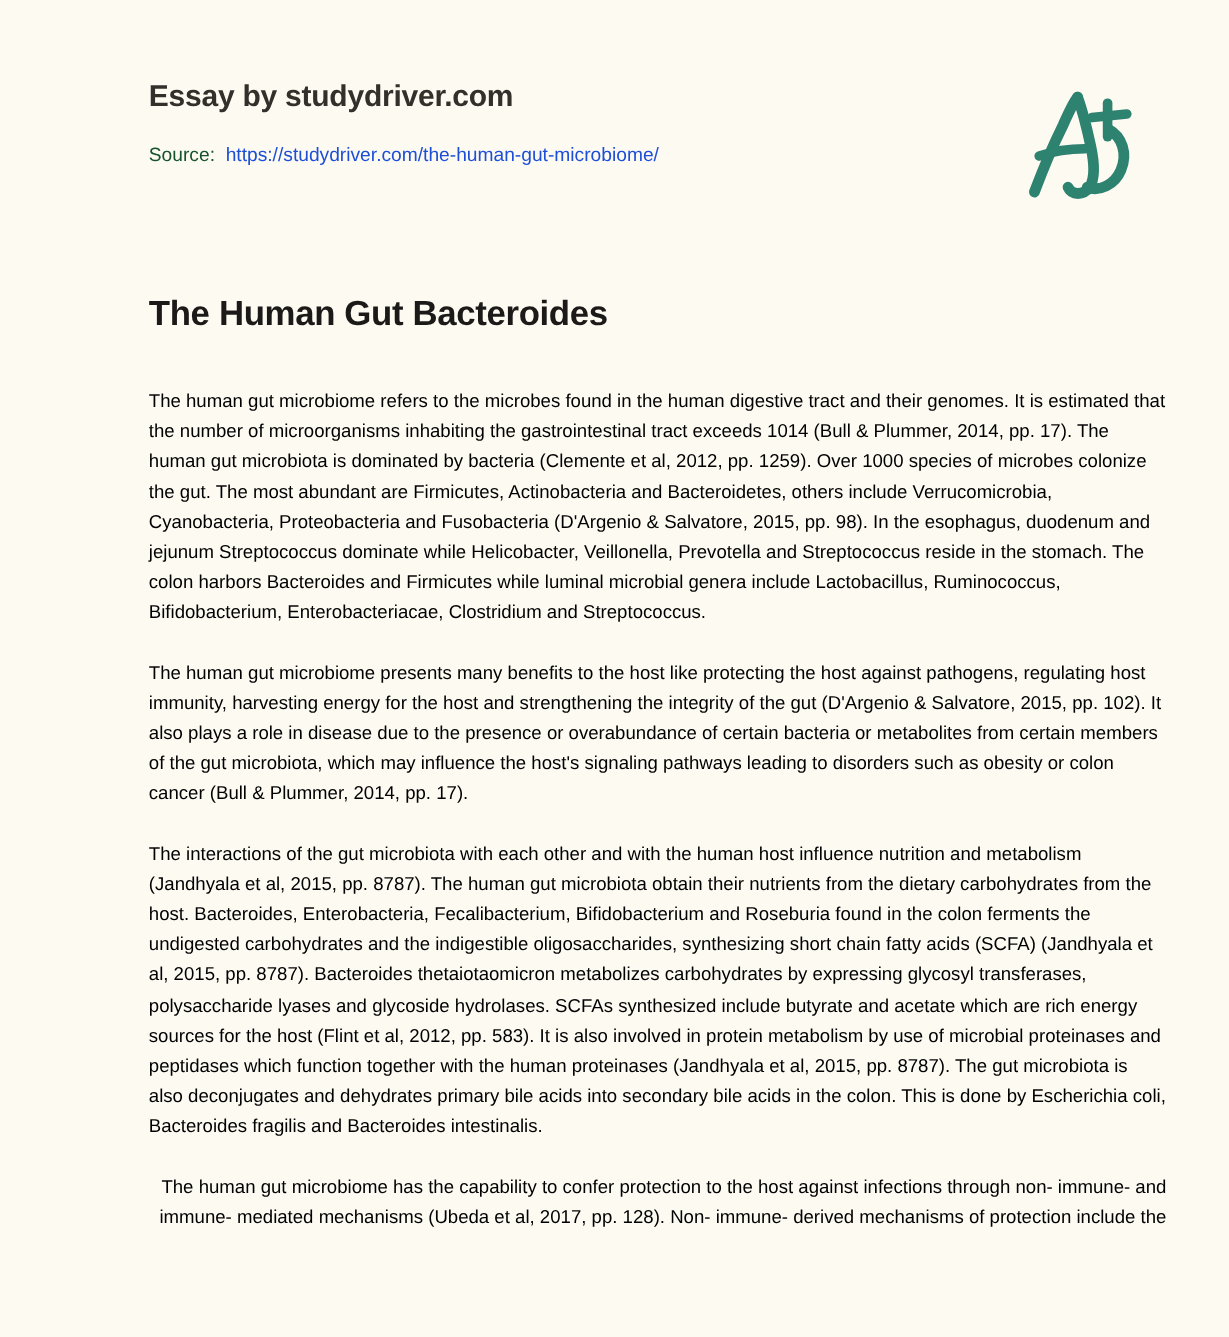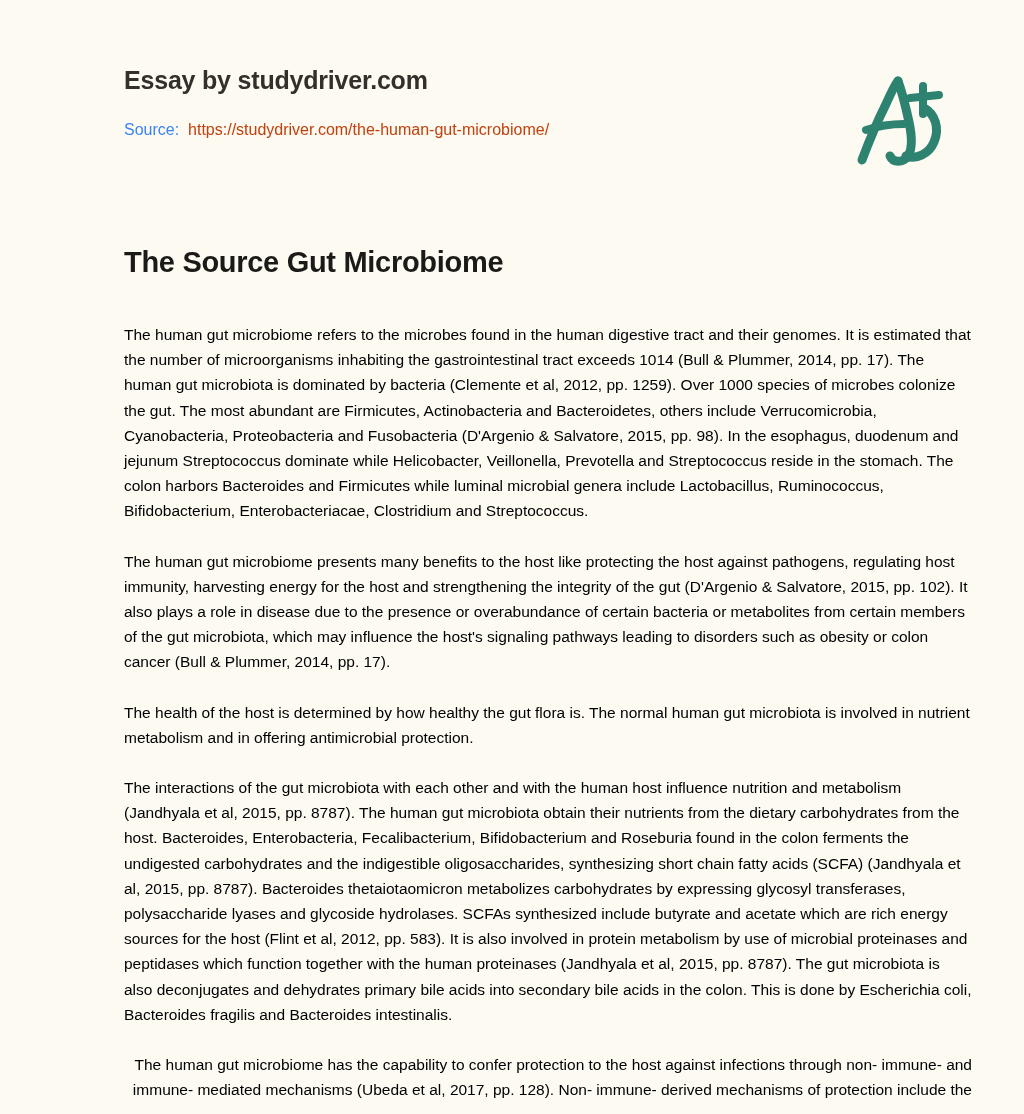--- a/index.html
+++ b/index.html
@@ -45,24 +45,24 @@
 
   .source-line {
     position: absolute;
     left: 92px;
     top: 120px;
     font-size: 16px;
     white-space: nowrap;
     line-height: 20px;
   }
   .source-label {
-    color: #3b82f6;
+    color: #14532d;
   }
   .source-url {
-    color: #c2410c;
+    color: #1d4ed8;
     text-decoration: none;
   }
 
   
   .logo {
     position: absolute;
     left: 812px;
     top: 64px;
     width: 112px;
     height: 104px;
@@ -127,25 +127,24 @@
 
           <path d="M66 34 L 95 31" stroke-width="8"></path>
         </g>
       </svg>
     </div>
 
   </div>
 
   <div class="article">
 
-    <h1 class="article-title">The Source Gut Microbiome</h1>
+    <h1 class="article-title">The Human Gut Bacteroides</h1>
 
     <div class="article-body">
       <p>The human gut microbiome refers to the microbes found in the human digestive tract and their genomes. It is estimated that the number of microorganisms inhabiting the gastrointestinal tract exceeds 1014 (Bull &amp; Plummer, 2014, pp. 17). The human gut microbiota is dominated by bacteria (Clemente et al, 2012, pp. 1259). Over 1000 species of microbes colonize the gut. The most abundant are Firmicutes, Actinobacteria and Bacteroidetes, others include Verrucomicrobia, Cyanobacteria, Proteobacteria and Fusobacteria (D'Argenio &amp; Salvatore, 2015, pp. 98). In the esophagus, duodenum and jejunum Streptococcus dominate while Helicobacter, Veillonella, Prevotella and Streptococcus reside in the stomach. The colon harbors Bacteroides and Firmicutes while luminal microbial genera include Lactobacillus, Ruminococcus, Bifidobacterium, Enterobacteriacae, Clostridium and Streptococcus.</p>
       <p>The human gut microbiome presents many benefits to the host like protecting the host against pathogens, regulating host immunity, harvesting energy for the host and strengthening the integrity of the gut (D'Argenio &amp; Salvatore, 2015, pp. 102). It also plays a role in disease due to the presence or overabundance of certain bacteria or metabolites from certain members of the gut microbiota, which may influence the host's signaling pathways leading to disorders such as obesity or colon cancer (Bull &amp; Plummer, 2014, pp. 17).</p>
-      <p>The health of the host is determined by how healthy the gut flora is. The normal human gut microbiota is involved in nutrient metabolism and in offering antimicrobial protection.</p>
       <p>The interactions of the gut microbiota with each other and with the human host influence nutrition and metabolism (Jandhyala et al, 2015, pp. 8787). The human gut microbiota obtain their nutrients from the dietary carbohydrates from the host. Bacteroides, Enterobacteria, Fecalibacterium, Bifidobacterium and Roseburia found in the colon ferments the undigested carbohydrates and the indigestible oligosaccharides, synthesizing short chain fatty acids (SCFA) (Jandhyala et al, 2015, pp. 8787). Bacteroides thetaiotaomicron metabolizes carbohydrates by expressing glycosyl transferases, polysaccharide lyases and glycoside hydrolases. SCFAs synthesized include butyrate and acetate which are rich energy sources for the host (Flint et al, 2012, pp. 583). It is also involved in protein metabolism by use of microbial proteinases and peptidases which function together with the human proteinases (Jandhyala et al, 2015, pp. 8787). The gut microbiota is also deconjugates and dehydrates primary bile acids into secondary bile acids in the colon. This is done by Escherichia coli, Bacteroides fragilis and Bacteroides intestinalis.</p>
       <p>The human gut microbiome has the capability to confer protection to the host against infections through non- immune- and immune- mediated mechanisms (Ubeda et al, 2017, pp. 128). Non- immune- derived mechanisms of protection include the</p>
     </div>
 
   </div>
 
 </div>
 
 </body></html>

